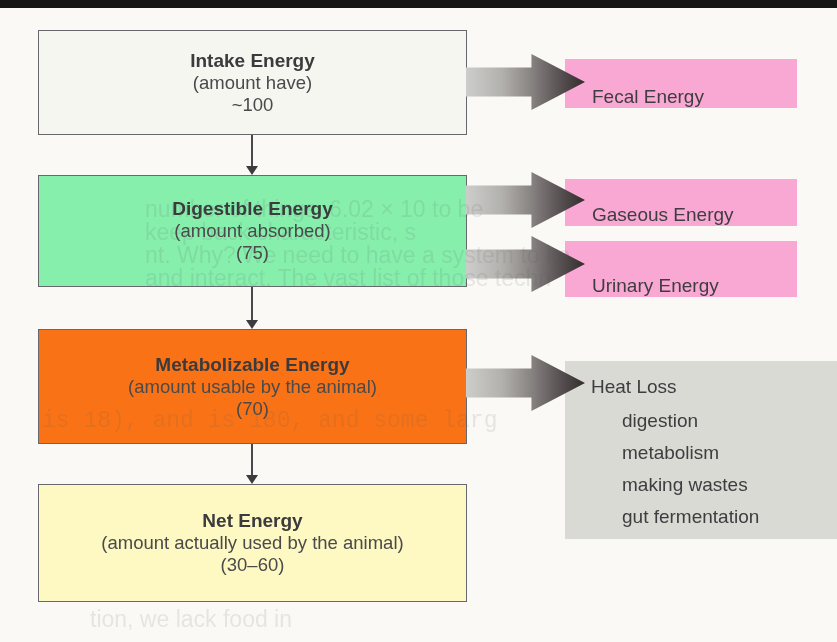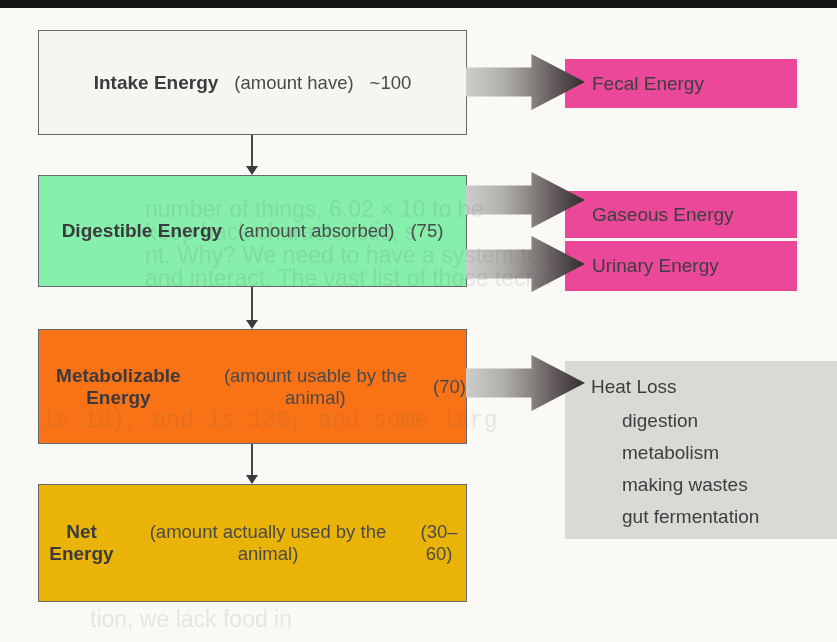--- a/index.html
+++ b/index.html
@@ -2,49 +2,49 @@
 <html><head>
 <meta charset="utf-8">
 <style>
   html,body{margin:0;padding:0;}
   .figure{position:relative;width:837px;height:642px;background:#faf9f5;overflow:hidden;
           font-family:"Liberation Sans",sans-serif;}
   .topbar{position:absolute;left:0;top:0;width:837px;height:8px;background:#171616;}
 
   
   .fbox{position:absolute;left:38px;width:429px;border:1.5px solid #67686d;box-sizing:border-box;
-        display:flex;flex-direction:row;align-items:center;justify-content:center;text-align:center;
-        line-height:22px;font-size:18.5px;color:#4a494b;z-index:2;gap:16px;}
+        display:flex;flex-direction:column;align-items:center;justify-content:center;text-align:center;
+        line-height:22px;font-size:18.5px;color:#4a494b;z-index:2;}
   .fbox .t{font-weight:bold;font-size:19px;color:#3b3a3d;}
   #box-intake{top:30px;height:105px;background:#f6f6f1;}
   #box-digestible{top:175px;height:112px;background:#86efac;}
   #box-metabolizable{top:329px;height:115px;background:#f97316;}
-  #box-net{top:484px;height:118px;background:#eab308;}
+  #box-net{top:484px;height:118px;background:#fef9c3;}
 
   
   .connector{position:absolute;left:245px;width:14px;z-index:3;}
   .connector .line{position:absolute;left:6px;top:0;width:2px;height:calc(100% - 9px);background:#49484b;}
   .connector .head{position:absolute;left:1px;bottom:0;width:0;height:0;
         border-left:6px solid transparent;border-right:6px solid transparent;border-top:9px solid #3c3b3e;}
   #conn-1{top:135px;height:40px;}
   #conn-2{top:287px;height:42px;}
   #conn-3{top:444px;height:40px;}
 
   
   .harrow{position:absolute;left:466px;width:119px;height:56px;z-index:6;
         background:linear-gradient(90deg,#cdcdcb 0%,#b3b1ae 30%,#878381 55%,#5a5254 78%,#332d2d 100%);
         clip-path:polygon(0 24%,55% 24%,55% 0,100% 50%,55% 100%,55% 76%,0 76%);}
   #arr-fecal{top:54px;} #arr-gaseous{top:172px;} #arr-urinary{top:236px;} #arr-heat{top:355px;}
 
   
-  .band{position:absolute;left:565px;width:232px;background:#ec4899;z-index:4;box-sizing:border-box;
-        display:flex;align-items:center;padding-left:27px;font-size:19px;color:#3e3d40;}
+  .band{position:absolute;left:565px;width:232px;background:#f9a8d4;z-index:4;box-sizing:border-box;
+        display:flex;align-items:flex-end;padding-left:27px;font-size:19px;color:#3e3d40;}
   #band-fecal{top:59px;height:49px;}
-  #band-gaseous{top:179px;height:47px;margin-top:12px;}
-  #band-urinary{top:241px;height:50px;}
+  #band-gaseous{top:179px;height:47px;}
+  #band-urinary{top:241px;height:56px;}
 
   
   #heatbox{position:absolute;left:565px;top:361px;width:276px;height:178px;background:#d9dad4;z-index:4;
         box-sizing:border-box;padding:14px 0 0 26px;font-size:19px;color:#3e3d40;}
   #heatbox .hl{line-height:24px;}
   #heatbox ul{list-style:none;margin:6px 0 0 0;padding:0 0 0 31px;line-height:32px;}
 
   
   .bleed{position:absolute;z-index:9;color:#55555a;opacity:0.12;font-size:23px;
         filter:blur(0.4px);white-space:nowrap;pointer-events:none;}

